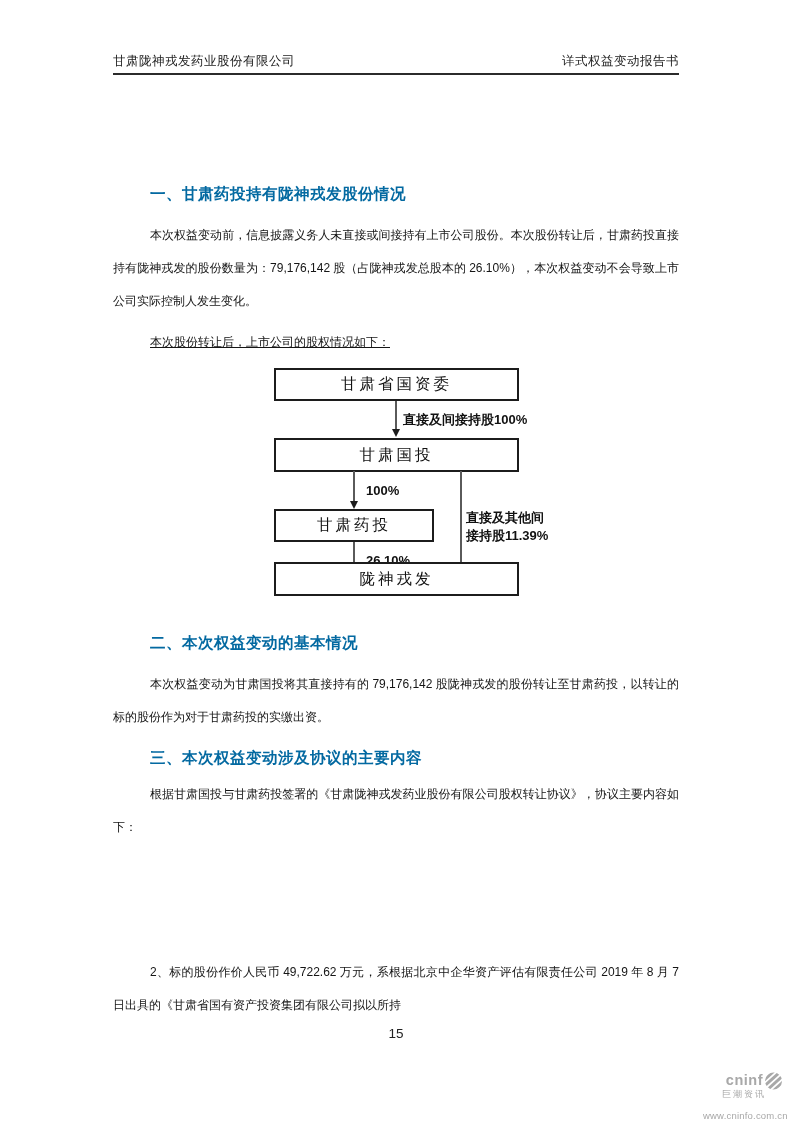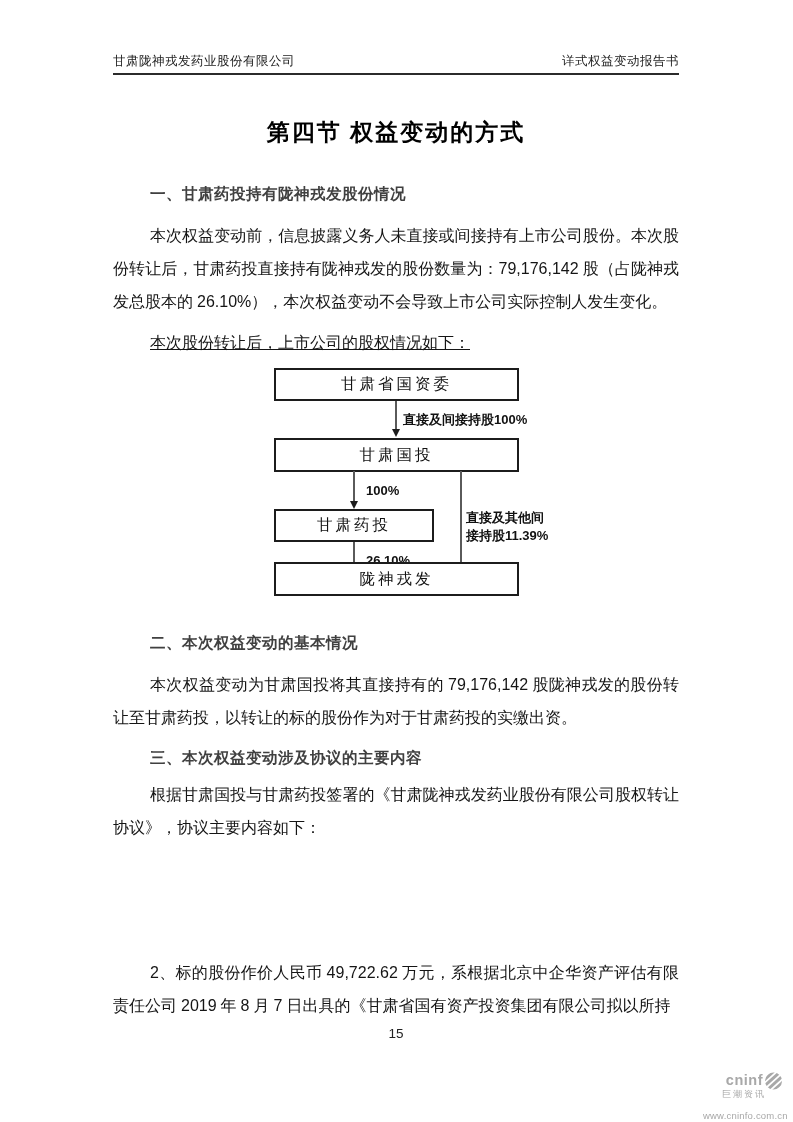--- a/index.html
+++ b/index.html
@@ -23,28 +23,28 @@
 
   
   .doc-title {
     position:absolute; left:113px; width:566px; top:117px;
     text-align:center; font-family:"Liberation Sans", sans-serif;
     font-weight:bold; font-size:23px; color:#000; letter-spacing:2px;
   }
   .sec-h {
     position:absolute; left:113px; width:566px;
     font-family:"Liberation Sans", sans-serif; font-weight:bold;
-    font-size:15.5px; color:#404040; text-indent:37px; letter-spacing:0.5px;
+    font-size:15.5px; color:#0369a1; text-indent:37px; letter-spacing:0.5px;
   }
   .h1 { top:184px; } .h2 { top:633px; } .h3 { top:748px; }
 
   
   .para {
     position:absolute; left:113px; width:566px;
-    font-size:16px; line-height:33px; text-align:justify;
+    font-size:12px; line-height:33px; text-align:justify;
     text-indent:37px; color:#151515;
   }
   .p1 { top:219px; } .p2 { top:326px; text-align:left;text-decoration:underline; }
   .s2p { top:668px; } .s3p { top:778px; }
   .it1 { top:853px; } .it2 { top:956px; }
 
   
   .dbox {
     position:absolute; border:2px solid #1c1c1c; background:#fff;
     display:flex; align-items:center; justify-content:center;
@@ -78,21 +78,20 @@
 <body>
 
 <div class="page">
 
   <div class="header">
     <span>甘肃陇神戎发药业股份有限公司</span>
     <span>详式权益变动报告书</span>
   </div>
   <div class="header-rule"></div>
 
-  <div class="doc-title">第四节 权益变动的方式</div>
 
   <div class="sec-h h1">一、甘肃药投持有陇神戎发股份情况</div>
   <div class="para p1"><span>本次权益变动前，信息披露义务人未直接或间接持有上市公司股份。本次股份转让后，甘肃药投直接持有陇神戎发的股份数量为：</span><span class="num">79,176,142</span><span> 股（占陇神戎发总股本的 </span><span class="num">26.10%</span><span>），本次权益变动不会导致上市公司实际控制人发生变化。</span></div>
   <div class="para p2">本次股份转让后，上市公司的股权情况如下：</div>
 
   <div>
     <div class="dbox" style="left:274px; top:368px; width:245px; height:33px;">甘肃省国资委</div>
 
     <div class="vline" style="left:395px; top:401px; height:29px;"></div>
     <div class="arr" style="left:392px; top:429px;"></div>

